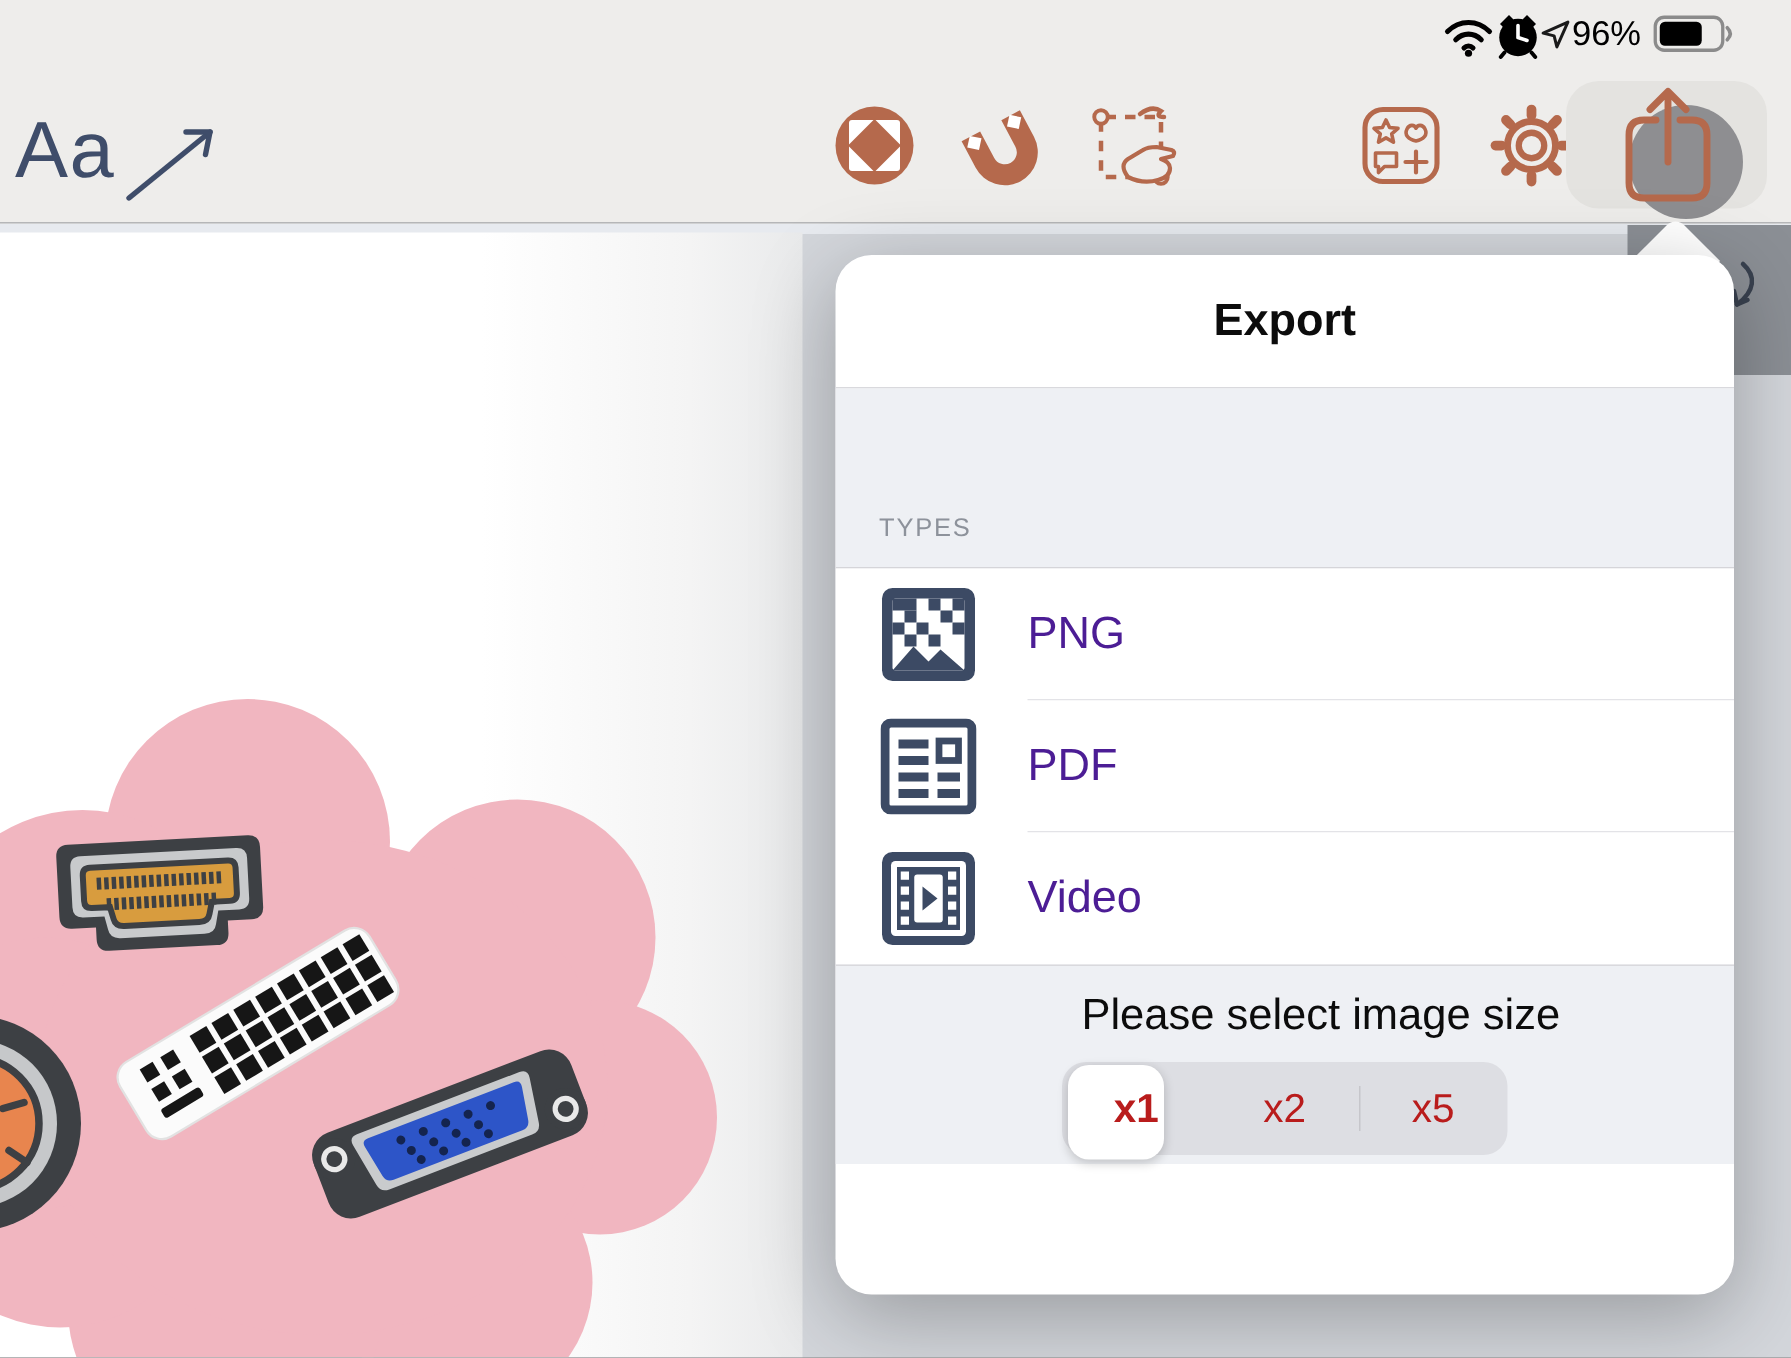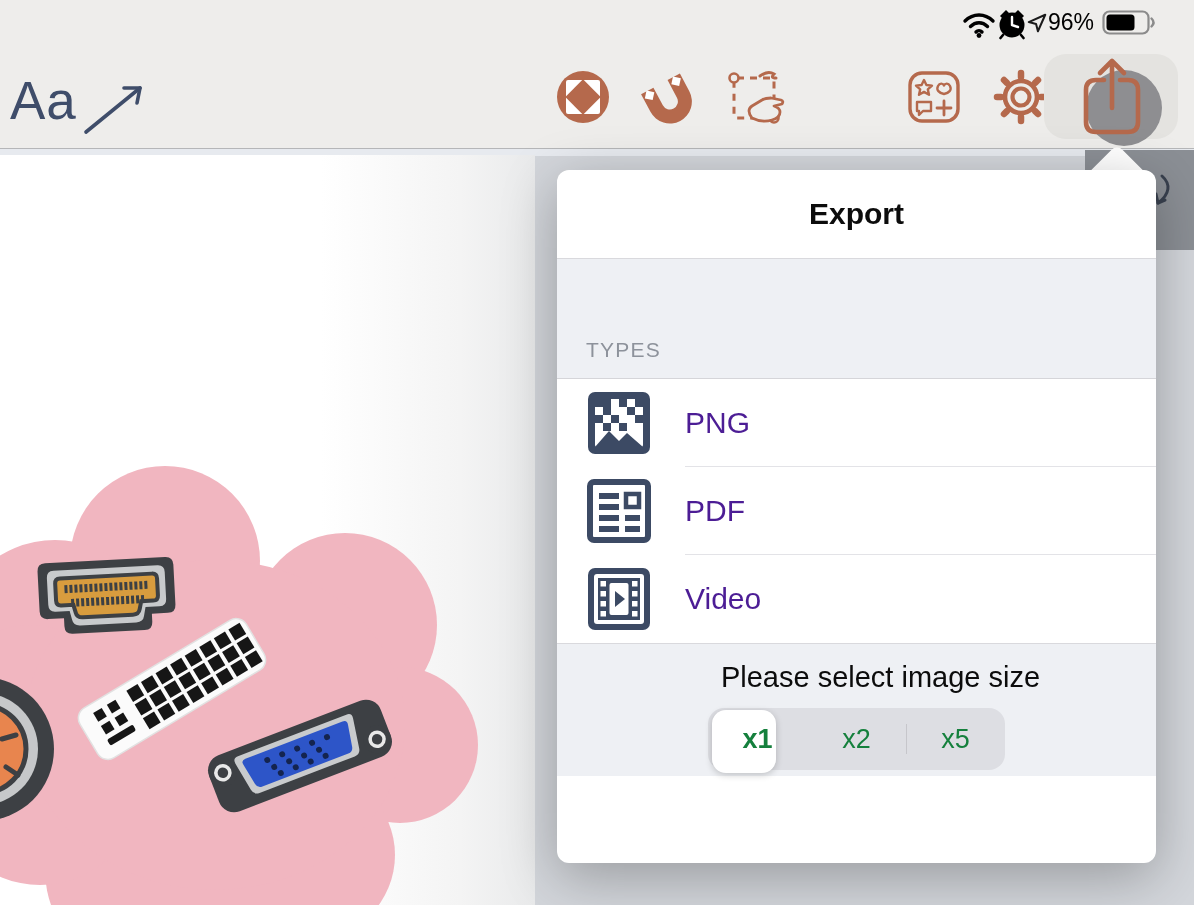--- a/index.html
+++ b/index.html
@@ -33,41 +33,41 @@
   
   #dark-block{position:absolute;left:1085px;top:150px;width:109px;height:100px;background:#8b8f95;z-index:3;}
   #redo-scribble{position:absolute;left:1142px;top:172px;z-index:4;}
   
   #popover-arrow{
     position:absolute;left:1096px;top:153px;width:42px;height:42px;background:#fff;
     transform:rotate(45deg);border-radius:8px 0 0 0;z-index:5;
   }
   #popover{
     position:absolute;left:557px;top:170px;width:599px;height:693px;z-index:6;
-    background:#fff;border-radius:12px;overflow:hidden;
+    background:#fff;border-radius:24px;overflow:hidden;
     box-shadow:0 14px 55px rgba(0,0,0,0.28);
   }
   #pop-header{position:relative;height:88px;border-bottom:1px solid #d9d9dd;
     display:flex;align-items:center;justify-content:center;}
   #pop-title{font-size:30px;font-weight:700;color:#0c0c0c;}
   #pop-types-head{position:relative;height:119px;background:#eef0f4;border-bottom:1px solid #d5d5d9;}
-  #pop-types-label{position:absolute;left:29px;bottom:16px;font-size:21px;color:#8d929b;letter-spacing:1.2px;}
+  #pop-types-label{position:absolute;left:29px;bottom:16px;font-size:17px;color:#8d929b;letter-spacing:1.2px;}
   .prow{position:relative;height:88px;background:#fff;display:flex;align-items:center;}
   .prow .sep{position:absolute;left:128px;right:0;bottom:0;height:1px;background:#e3e3e7;}
   .prow .ricon{position:absolute;left:30px;top:12px;width:64px;height:64px;}
   .prow .rlabel{position:absolute;left:128px;top:50%;transform:translateY(-50%);
     font-size:30px;color:#4c1d95;}
   #pop-footer{position:relative;height:132px;background:#eef0f4;border-top:1px solid #d9d9dd;}
   #size-prompt{position:absolute;left:0;right:0;top:17px;text-align:center;font-size:29px;color:#0c0c0c;padding-left:48px;}
   #segmented{
     position:absolute;left:151px;top:64px;width:297px;height:62px;border-radius:16px;
     background:#dddee3;display:flex;
   }
   .seg{position:relative;flex:1;display:flex;align-items:center;justify-content:center;
-    font-size:27px;color:#15803d;}
+    font-size:27px;color:#b91c1c;}
   .seg .segdiv{position:absolute;left:0;top:16px;width:1px;height:30px;background:#c6c6cb;}
   .seg.selected::before{
     content:"";position:absolute;left:4px;top:2px;width:64px;height:63px;border-radius:14px;
     background:#fff;box-shadow:0 2px 7px rgba(0,0,0,0.20);
   }
   .seg.selected span{position:relative;font-weight:700;}
   svg{display:block;}
 </style>
 </head>
 <body>

